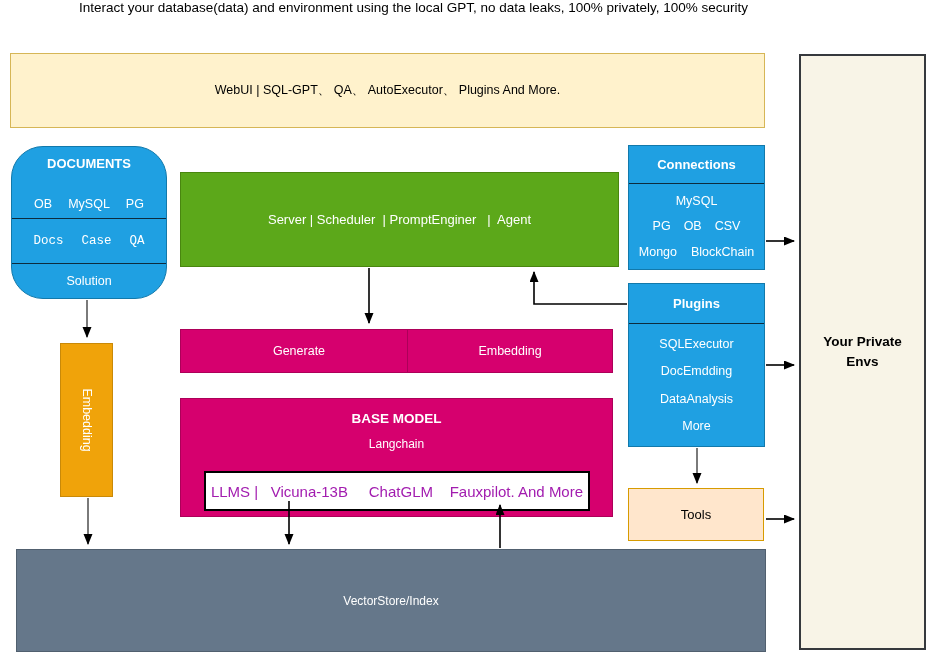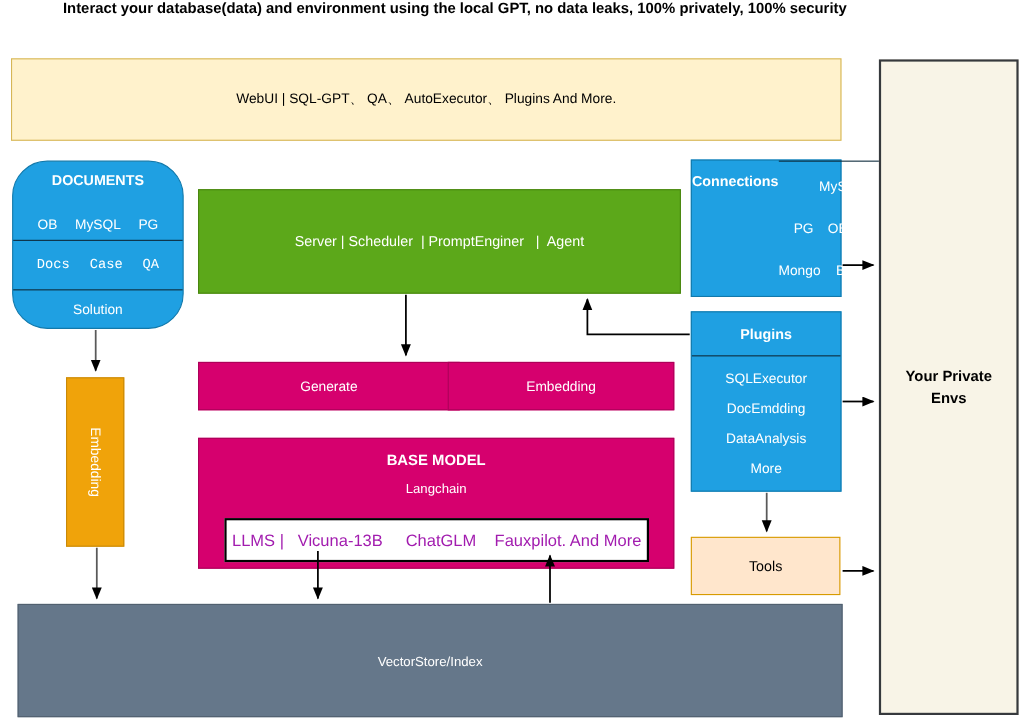--- a/index.html
+++ b/index.html
@@ -6,42 +6,42 @@
   html,body { background:#ffffff; }
   body { font-family: "Liberation Sans", "DejaVu Sans", sans-serif; }
   #canvas { position: relative; width: 929px; height: 655px; background:#ffffff; overflow:hidden; }
 
   .abs { position:absolute; }
   .center { display:flex; align-items:center; justify-content:center; }
   .pre { white-space: pre; }
 
   
   #title { left:0; top:14; width:827px; text-align:center;
-           font-size:13.5px; font-weight:bold; color:#000; }
+           font-size:13.5px; font-weight:normal; color:#000; }
 
   
   #webui { left:10px; top:53px; width:755px; height:75px;
            background:#FFF2CC; border:1px solid #D6B656;
            font-size:12.5px; color:#000; }
 
   
   .blue { background:#1FA0E2; border:1px solid #1279ab; color:#fff; }
   .blue .hdr { font-weight:bold; font-size:13px; }
   .blue .row { display:flex; justify-content:center; align-items:center;
                font-size:12.5px; }
 
   #documents { left:11px; top:146px; width:156px; height:153px;
                display:flex; flex-direction:column;border-radius:32px; }
   #documents .secA { height:71px; display:flex; flex-direction:column;
                      justify-content:space-between; padding:9px 0 7px 0; align-items:center; }
   #documents .secB { height:45px; border-top:1.5px solid #0d2b3d;font-family:Liberation Mono, monospace; }
   #documents .secC { flex:1; border-top:1.5px solid #0d2b3d; }
 
   #connections { left:628px; top:145px; width:137px; height:125px;
-                 display:flex; }
+                 display:flex; flex-direction:column; }
   #connections .hdr { height:37px; display:flex; align-items:center; justify-content:center; }
   #connections .body { flex:1; border-top:1.5px solid #0d2b3d; display:flex;
                        flex-direction:column; justify-content:space-around; padding:4px 0; }
 
   #plugins { left:628px; top:283px; width:137px; height:164px;
              display:flex; flex-direction:column; }
   #plugins .hdr { height:39px; display:flex; align-items:center; justify-content:center; }
   #plugins .body { flex:1; border-top:1.5px solid #0d2b3d; display:flex;
                    flex-direction:column; justify-content:space-around; padding:6px 0; }
 

